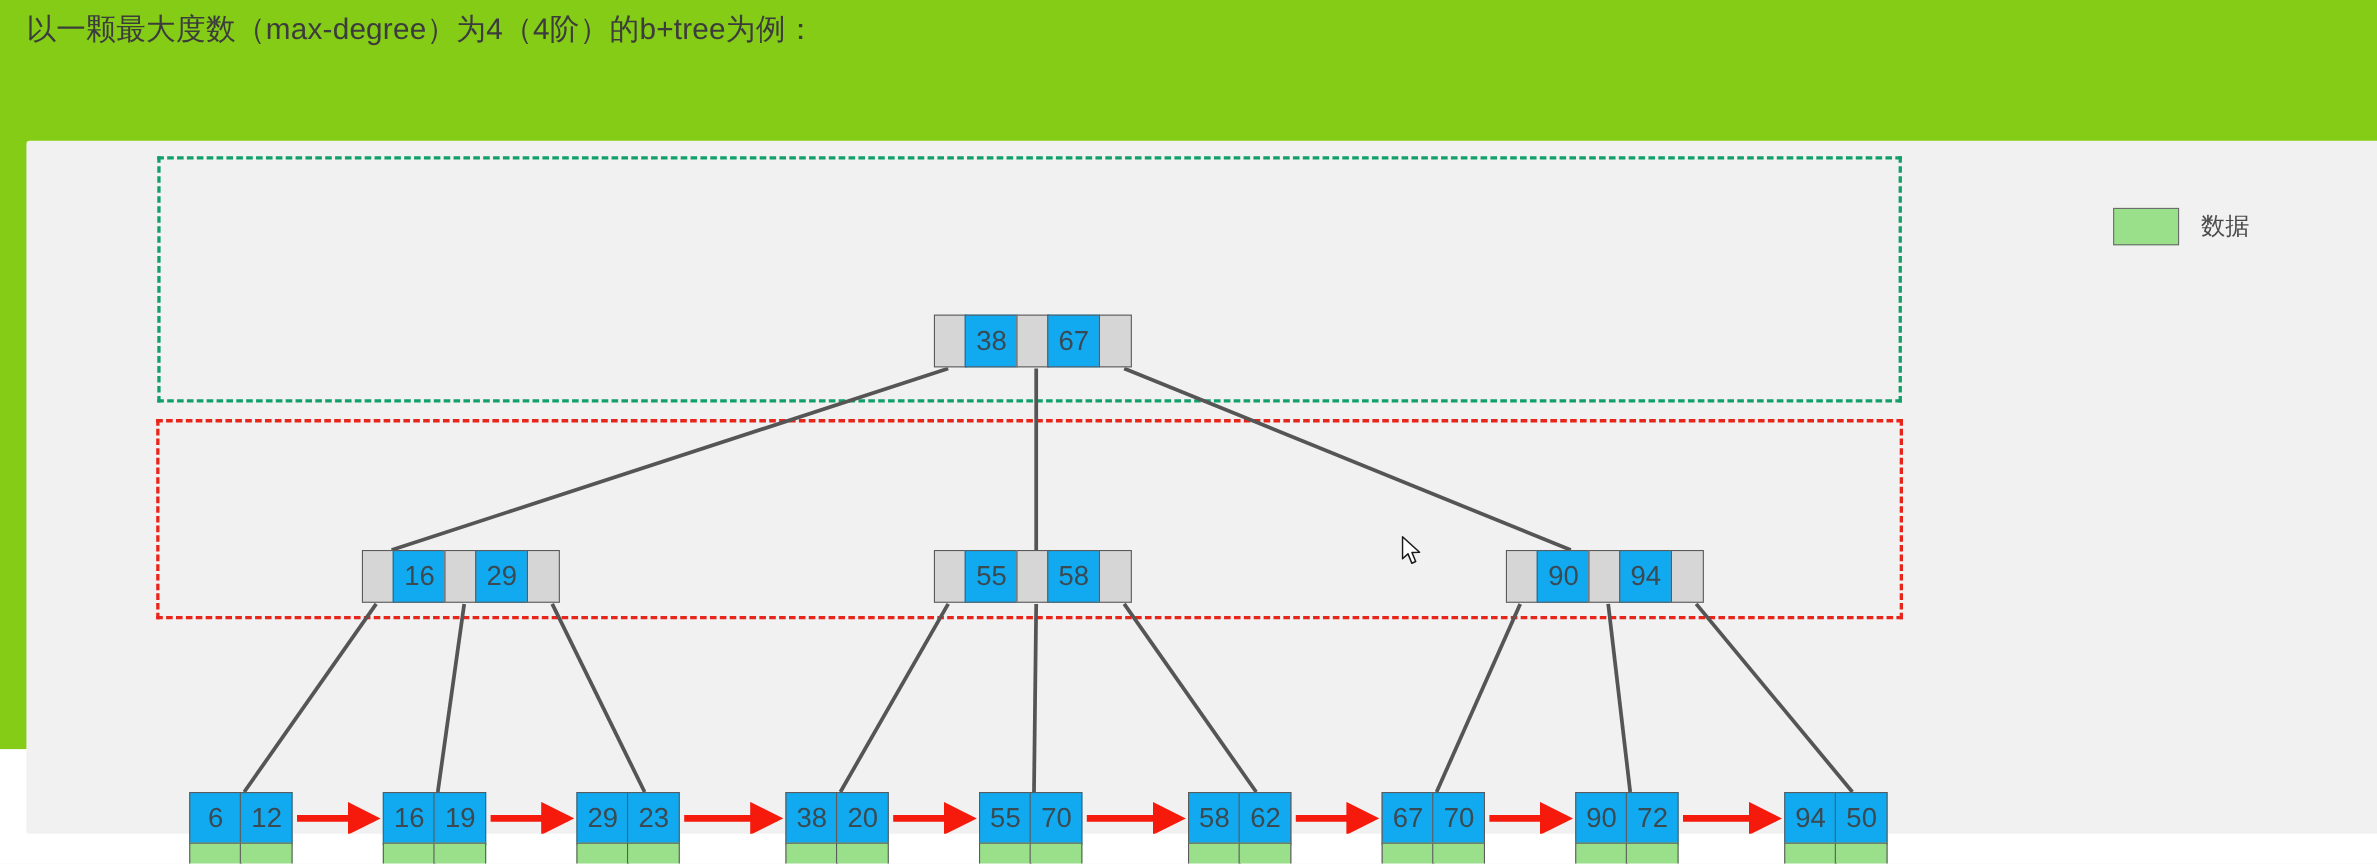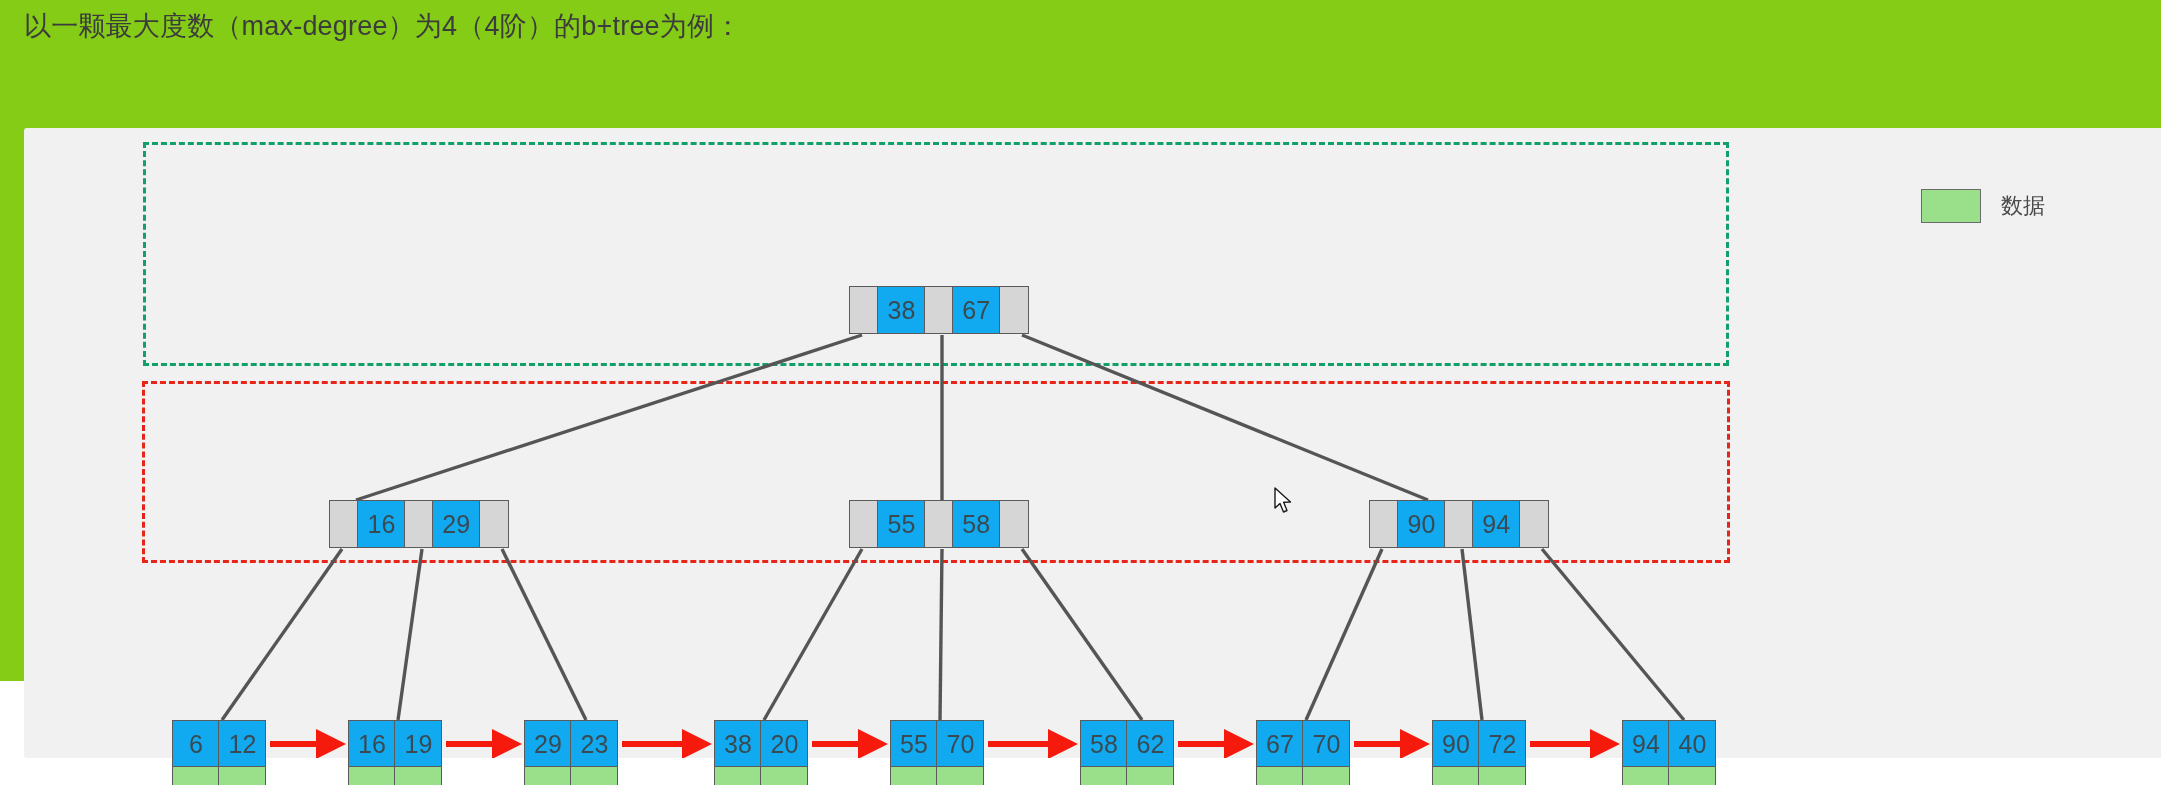--- a/index.html
+++ b/index.html
@@ -301,21 +301,21 @@
             <div class="cell key">72</div>
           </div>
           <div class="row">
             <div class="cell data"></div>
             <div class="cell data"></div>
           </div>
         </div>
         <div class="leaf" style="left: 1598px; top: 592px;">
           <div class="row">
             <div class="cell key">94</div>
-            <div class="cell key">40</div>
+            <div class="cell key">50</div>
           </div>
           <div class="row">
             <div class="cell data"></div>
             <div class="cell data"></div>
           </div>
         </div>
       </div>
 
   </div>
 

